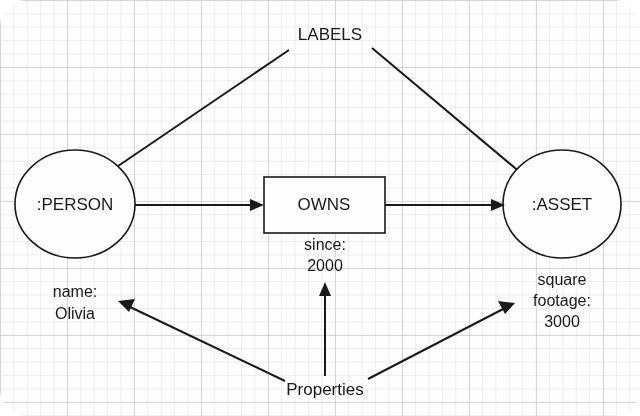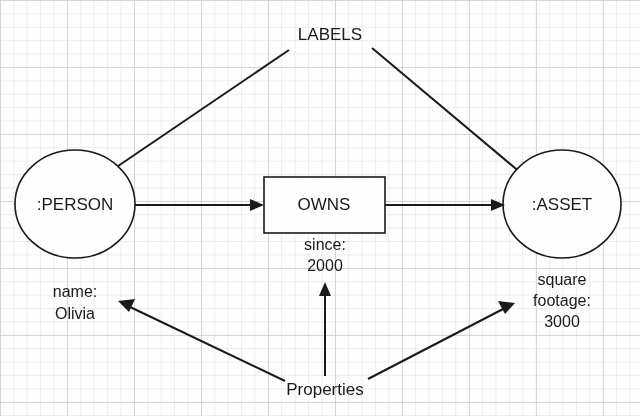--- a/index.html
+++ b/index.html
@@ -18,20 +18,21 @@
       linear-gradient(to right, rgba(190,190,198,0.55) 1px, transparent 1px),
       linear-gradient(to bottom, rgba(190,190,198,0.55) 1px, transparent 1px);
     background-size:
       13.4px 13.4px,
       13.4px 13.4px,
       67px 67px,
       67px 67px;
     background-position: 0 0, 0 0, 0 0, 0 0;
     overflow: hidden;
     font-family: "Liberation Sans", sans-serif;
+    border-radius: 26px;
   }
   #diagram-svg {
     position: absolute;
     left: 0;
     top: 0;
     width: 640px;
     height: 416px;
   }
   .node-shape {
     fill: #fefefe;

